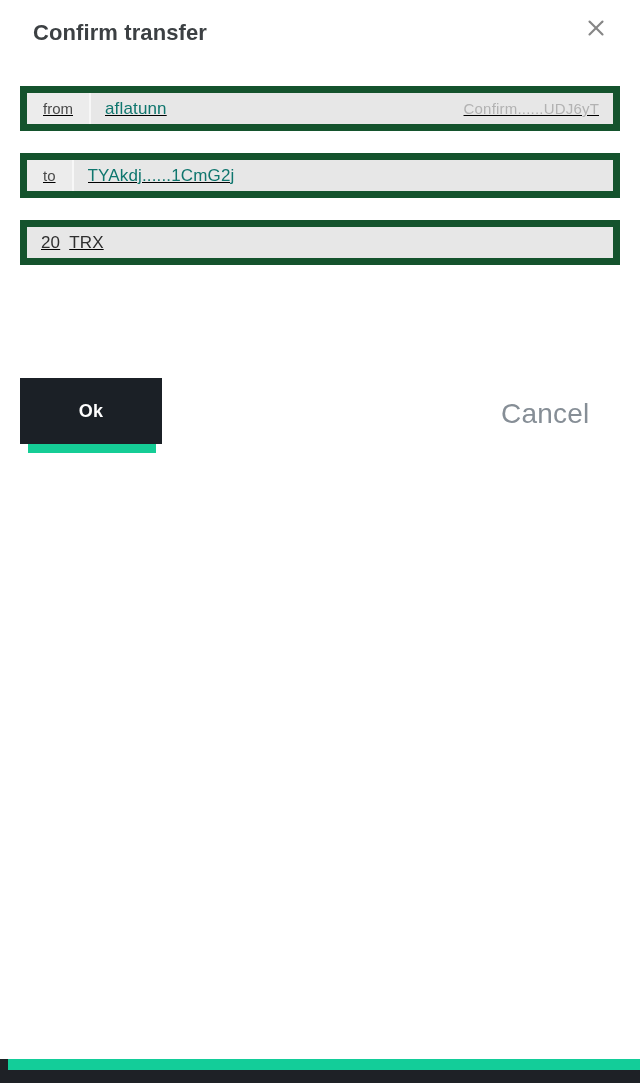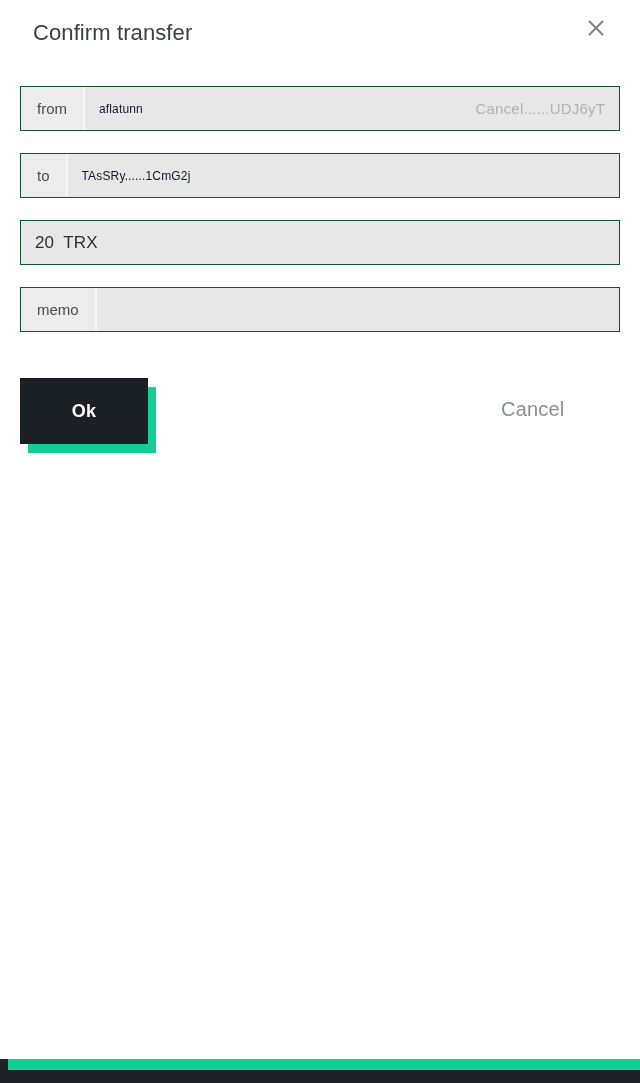--- a/index.html
+++ b/index.html
@@ -32,21 +32,21 @@
     height: 66px;
   }
   .dialog-title {
     position: absolute;
     left: 33px;
     top: 18px;
     font-size: 22px;
     line-height: 30px;
     color: #3c4043;
     letter-spacing: 0.1px;
-    font-weight: 400;
+    font-weight: 700;
     white-space: nowrap;
   }
   .close-icon {
     position: absolute;
     right: 30px;
     top: 14px;
     width: 28px;
     height: 28px;
     display: flex;
     align-items: center;
@@ -63,23 +63,24 @@
     left: 20px;
     top: 86px;
     width: 600px;
   }
   .form-row {
     display: flex;
     align-items: stretch;
     height: 45px;
     margin-bottom: 22px;
     background: #e7e7e7;
-    border: 1px solid #14532d;
+    border: 7px solid #14532d;
     box-sizing: border-box;
     overflow: hidden;
+    text-decoration: underline;
   }
   .row-label {
     background: #ececec;
     color: #4a4a4a;
     font-size: 15px;
     display: flex;
     align-items: center;
     padding: 0 16px;
     box-sizing: border-box;
     border-right: 2px solid #f7f7f7;
@@ -90,22 +91,22 @@
     flex: 1 1 auto;
     background: #e7e7e7;
     display: flex;
     align-items: center;
     justify-content: space-between;
     padding: 0 14px 0 14px;
     box-sizing: border-box;
     min-width: 0;
   }
   .value-main {
-    font-size: 12px;
-    color: #0f172a;
+    font-size: 17px;
+    color: #0f766e;
     white-space: nowrap;
     overflow: hidden;
     text-overflow: ellipsis;
     letter-spacing: 0.15px;
   }
   .value-aux {
     font-size: 15px;
     color: #b2b2b2;
     white-space: nowrap;
     margin-left: 12px;
@@ -142,39 +143,39 @@
     left: 8px;
     top: 9px;
     width: 128px;
     height: 66px;
     background: #15cd96;
   }
   .ok-button {
     position: absolute;
     left: 0;
     top: 0;
-    width: 128px;
+    width: 142px;
     height: 66px;
     background: #1b2026;
     color: #ffffff;
     font-size: 18px;
     font-weight: bold;
     display: flex;
     align-items: center;
     justify-content: center;
     cursor: pointer;
     border: none;
     font-family: "Liberation Sans", sans-serif;
     letter-spacing: 0.3px;
   }
   .cancel-button {
     position: absolute;
     left: 501px;
     top: 20px;
-    font-size: 20px;
+    font-size: 28px;
     color: #868e96;
     cursor: pointer;
     letter-spacing: 0.2px;
     white-space: nowrap;
   }
 
   
   .bottom-bar {
     position: absolute;
     left: 0;
@@ -206,45 +207,39 @@
       </svg>
     </div>
   </div>
 
   <div class="form">
 
     <div class="form-row">
       <div class="row-label">from</div>
       <div class="row-value">
         <span class="value-main">aflatunn</span>
-        <span class="value-aux">Cancel......UDJ6yT</span>
+        <span class="value-aux">Confirm......UDJ6yT</span>
       </div>
     </div>
 
     <div class="form-row">
       <div class="row-label">to</div>
       <div class="row-value">
-        <span class="value-main">TAsSRy......1CmG2j</span>
+        <span class="value-main">TYAkdj......1CmG2j</span>
       </div>
     </div>
 
     <div class="form-row">
       <div class="row-value">
         <span class="value-amount">
           <span>20</span><span class="unit">TRX</span>
         </span>
       </div>
     </div>
 
-    <div class="form-row">
-      <div class="row-label">memo</div>
-      <div class="row-value">
-        <span class="value-main"></span>
-      </div>
-    </div>
 
   </div>
 
   <div class="actions">
     <div class="ok-wrap">
       <div class="ok-shadow"></div>
       <div class="ok-button">Ok</div>
     </div>
     <div class="cancel-button">Cancel</div>
   </div>

